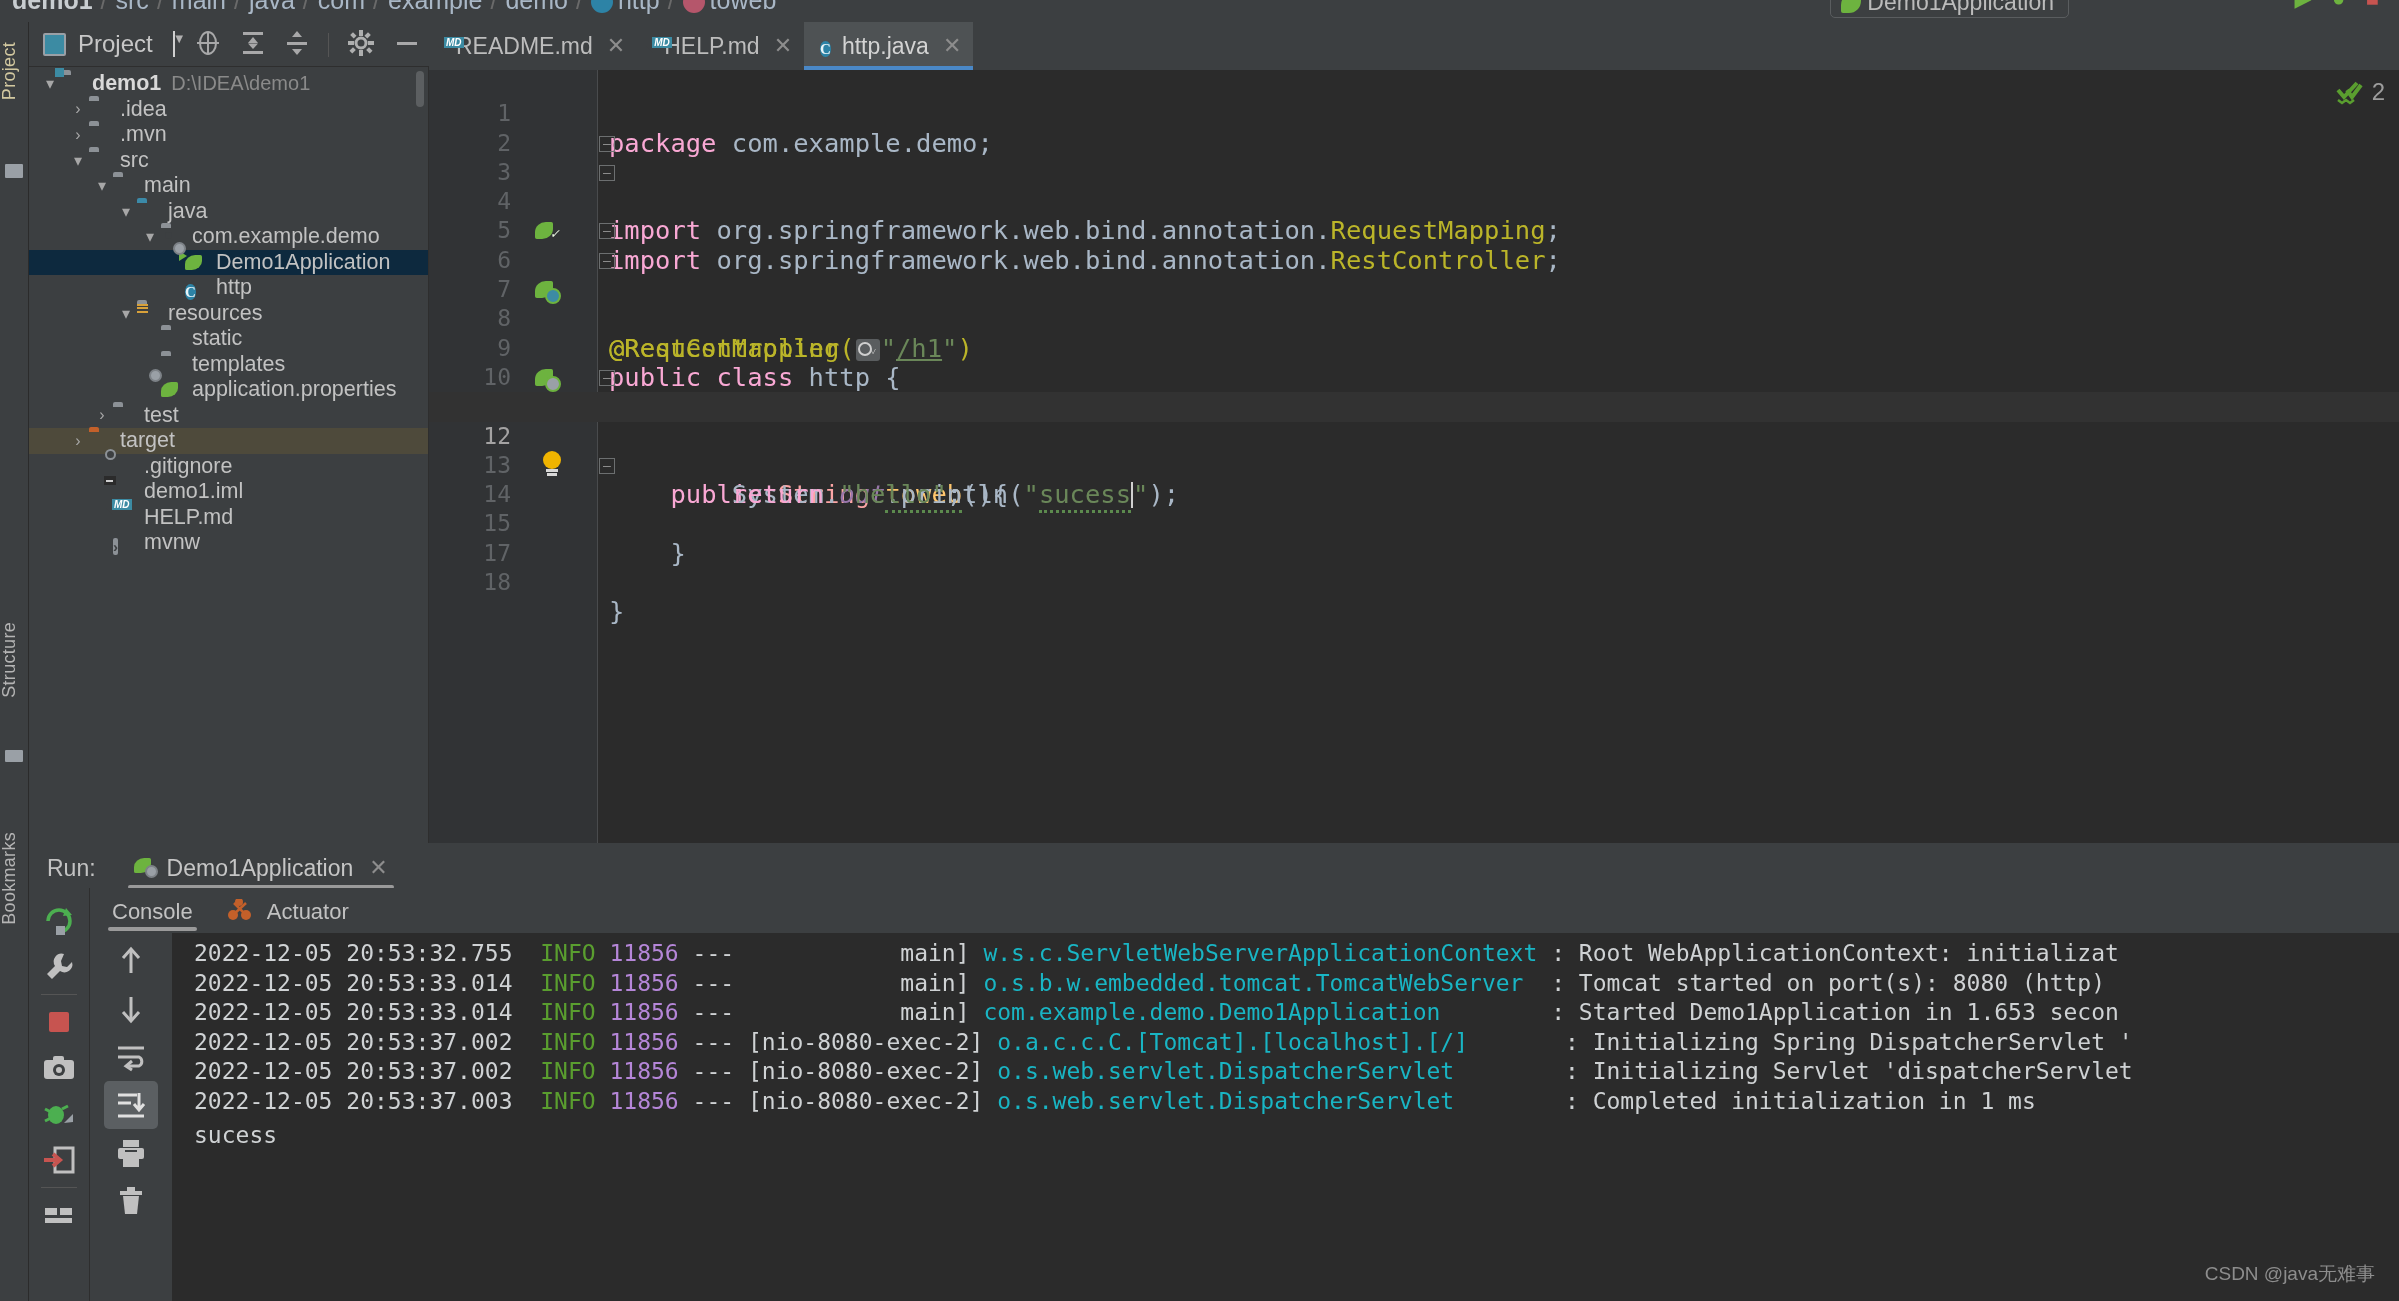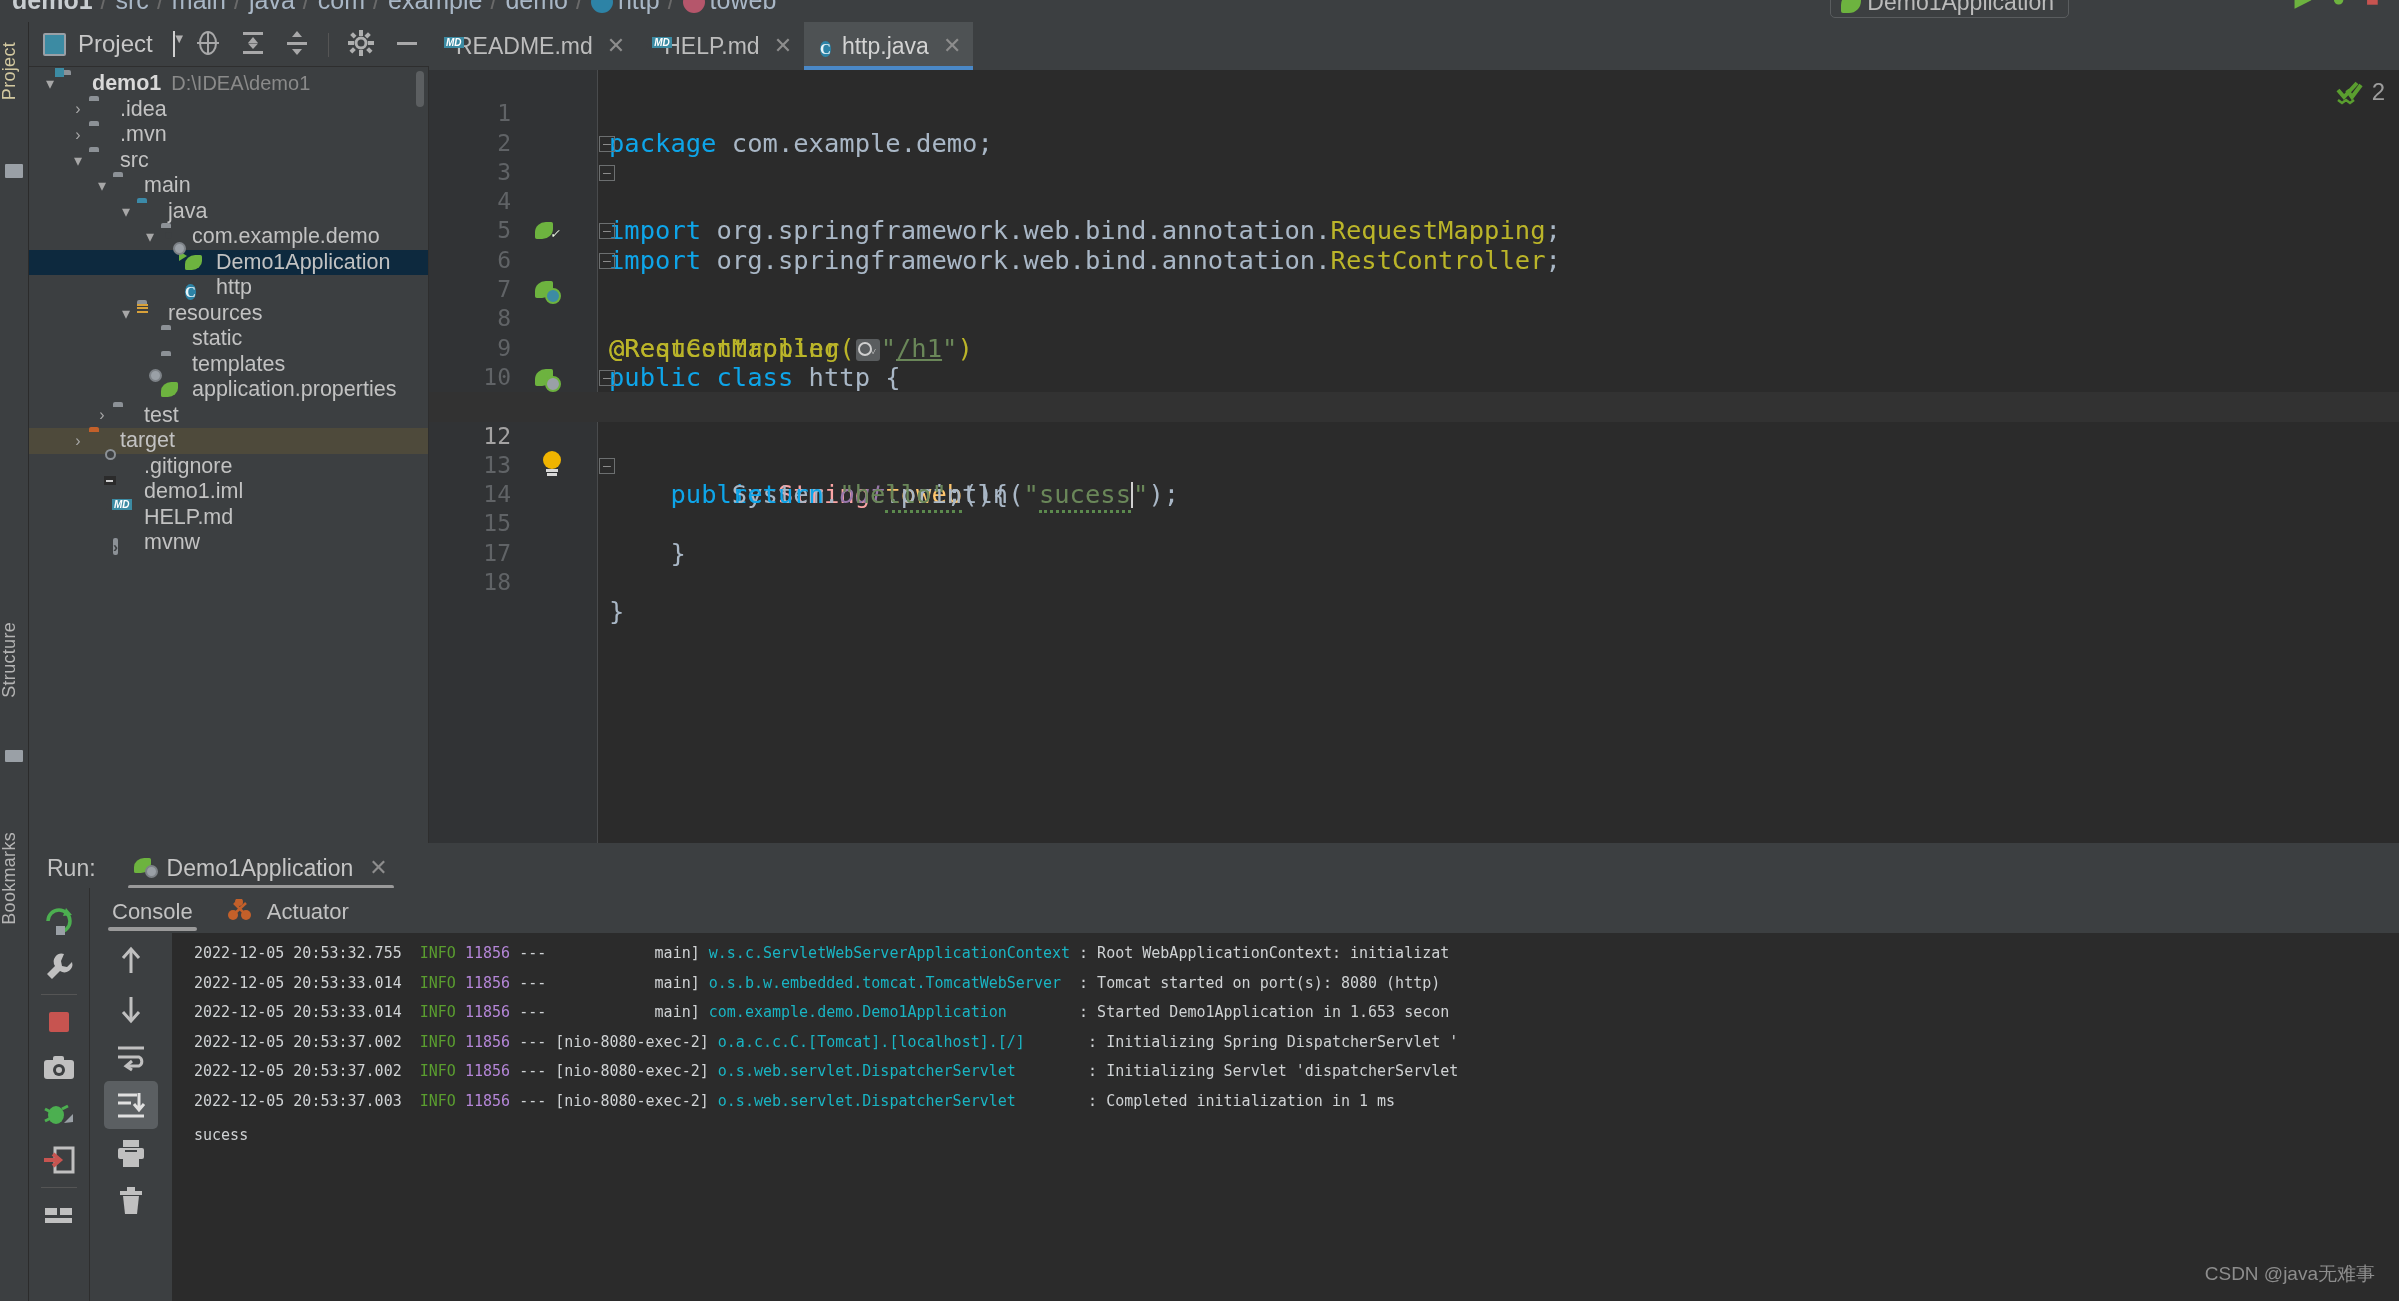--- a/index.html
+++ b/index.html
@@ -204,21 +204,21 @@
     position:absolute; left:0; width:82px; text-align:right; color:#606366; font-size:23px;
   }
   .ln.cur .num{ color:#a4a3a3; }
   .ln .code{ position:absolute; left:180px; }
   .ln.curline{ background:#323232; }
   .fold{
     position:absolute; left:170px; width:16px; height:16px; top:7px;
     border:1px solid #6c6f70; color:#9b9b9b; font-size:13px; line-height:13px; text-align:center;
   }
   
-  .kw{ color:#0ea5e9; }
+  .kw{ color:#f9a8d4; }
   .ident{ color:#a9b7c6; }
   .ann{ color:#bbb529; }
   .str{ color:#6a8759; }
   .meth{ color:#ffc66d; }
   .field{ color:#9876aa; font-style:italic; }
   .cls2{ color:#fca5a5; }
   .url{ color:#6a8759; text-decoration:underline; }
   .plain{ color:#a9b7c6; }
   .wavy{
     border-bottom:3px dotted #5c8a4e; padding-bottom:1px;
@@ -316,21 +316,21 @@
     width:82px; background:#3c3f41; display:flex; flex-direction:column;
     align-items:center; padding-top:4px;
   }
   .conicons .ci{
     width:54px; height:48px; display:flex; align-items:center; justify-content:center;
     border-radius:5px;
   }
   .conicons .ci.active{ background:#5b5f62; }
   .conout{
     flex:1; background:#2b2b2b; padding:6px 0 0 22px;
-    font-family:"DejaVu Sans Mono", monospace; font-size:15px; overflow:hidden;
+    font-family:"DejaVu Sans Mono", monospace; font-size:23px; overflow:hidden;
   }
   .lg{ height:29.5px; line-height:29.5px; white-space:pre; color:#a9b7c6; }
   .lg .ts{ color:#cfd2d4; }
   .lg .info{ color:#5a9e2f; }
   .lg .pid{ color:#b586d8; }
   .lg .dash{ color:#cfd2d4; }
   .lg .thr{ color:#cfd2d4; }
   .lg .logger{ color:#19b5c4; }
   .lg .msg{ color:#cfd2d4; }
   .lg.plainout{ color:#cfd2d4; }

